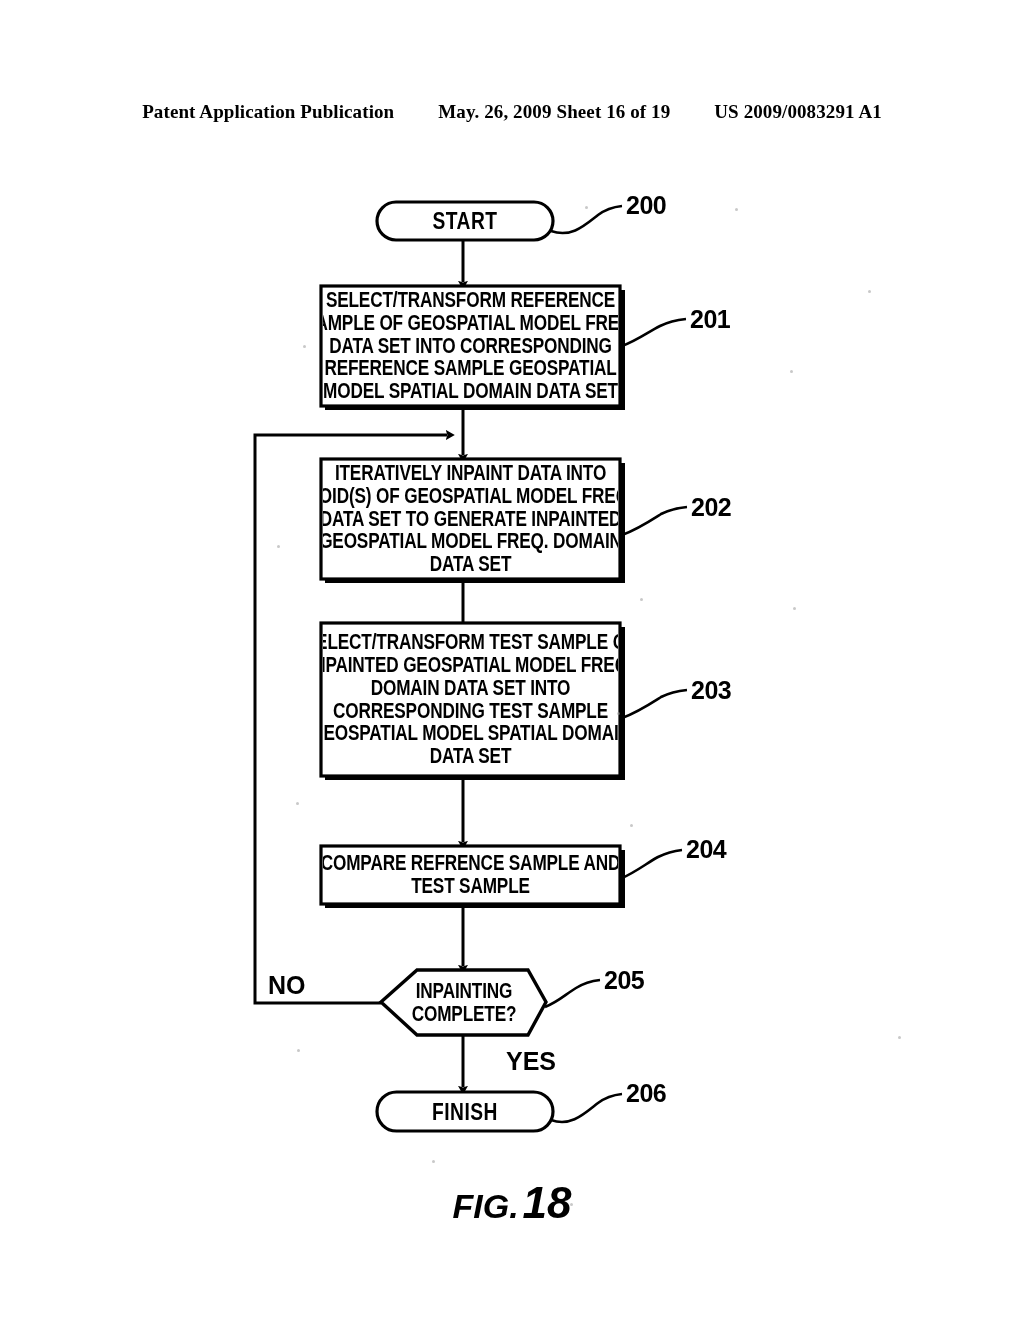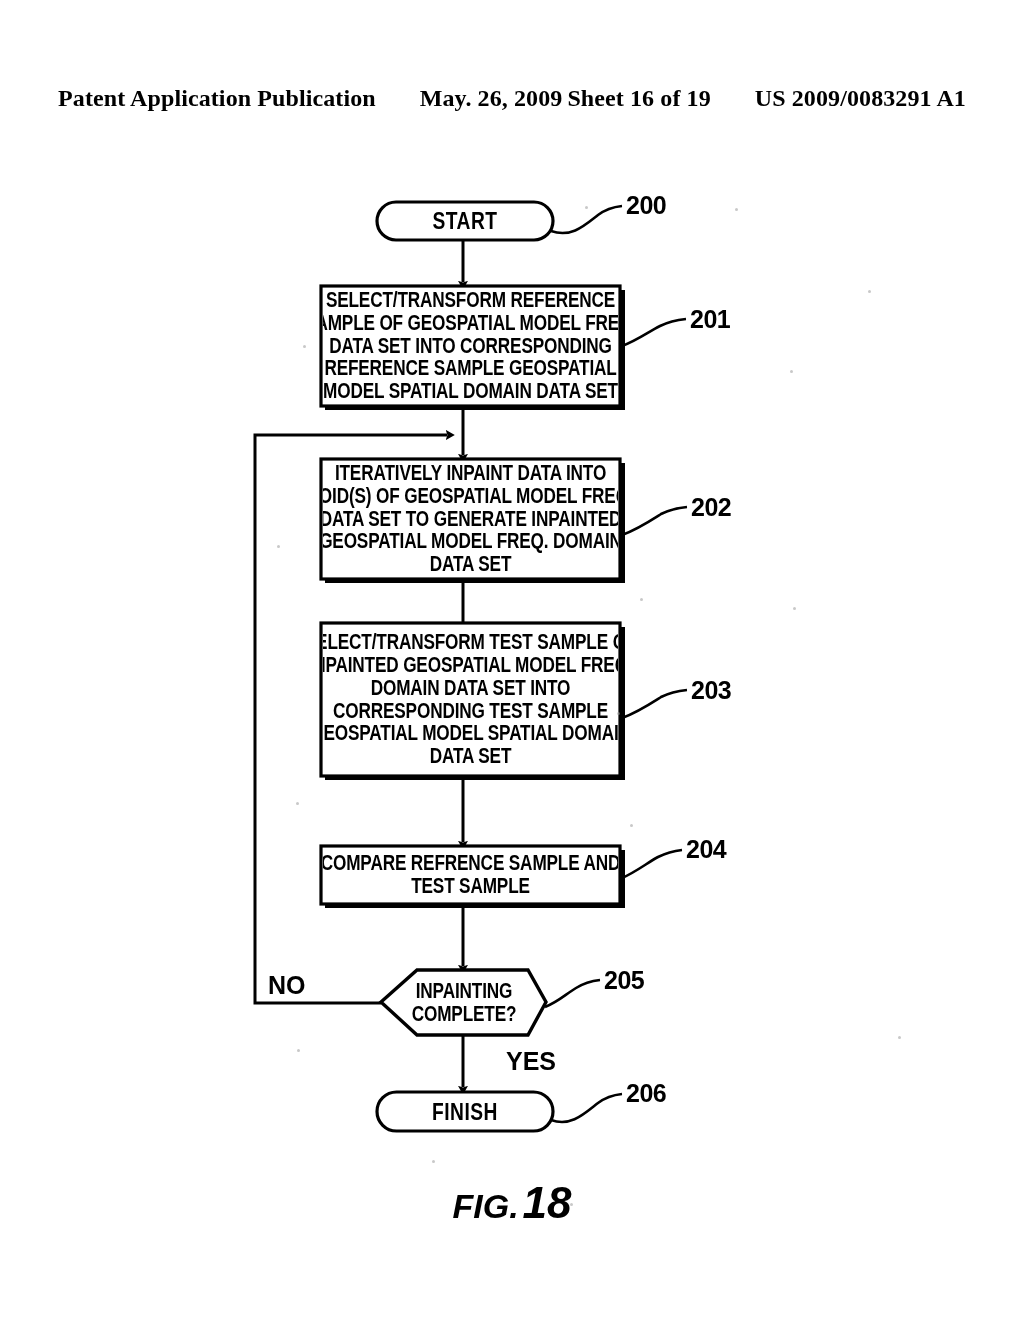--- a/index.html
+++ b/index.html
@@ -14,29 +14,29 @@
     position: relative;
     overflow: hidden;
     font-family: "Liberation Sans", sans-serif;
     color: #000000;
   }
 
   
   #page-header {
     position: absolute;
     left: 0;
-    top: 85px;
+    top: 101px;
     width: 1024px;
     height: 32px;
     display: flex;
     align-items: baseline;
     justify-content: center;
     font-family: "Liberation Serif", serif;
     font-weight: bold;
-    font-size: 24px;
+    font-size: 19px;
     letter-spacing: 0.1px;
     white-space: nowrap;
   }
   #page-header .hdr-pub { }
   #page-header .hdr-date {
     margin-left: 44px;
   }
   #page-header .hdr-sheet {
     margin-left: 5px;
   }

